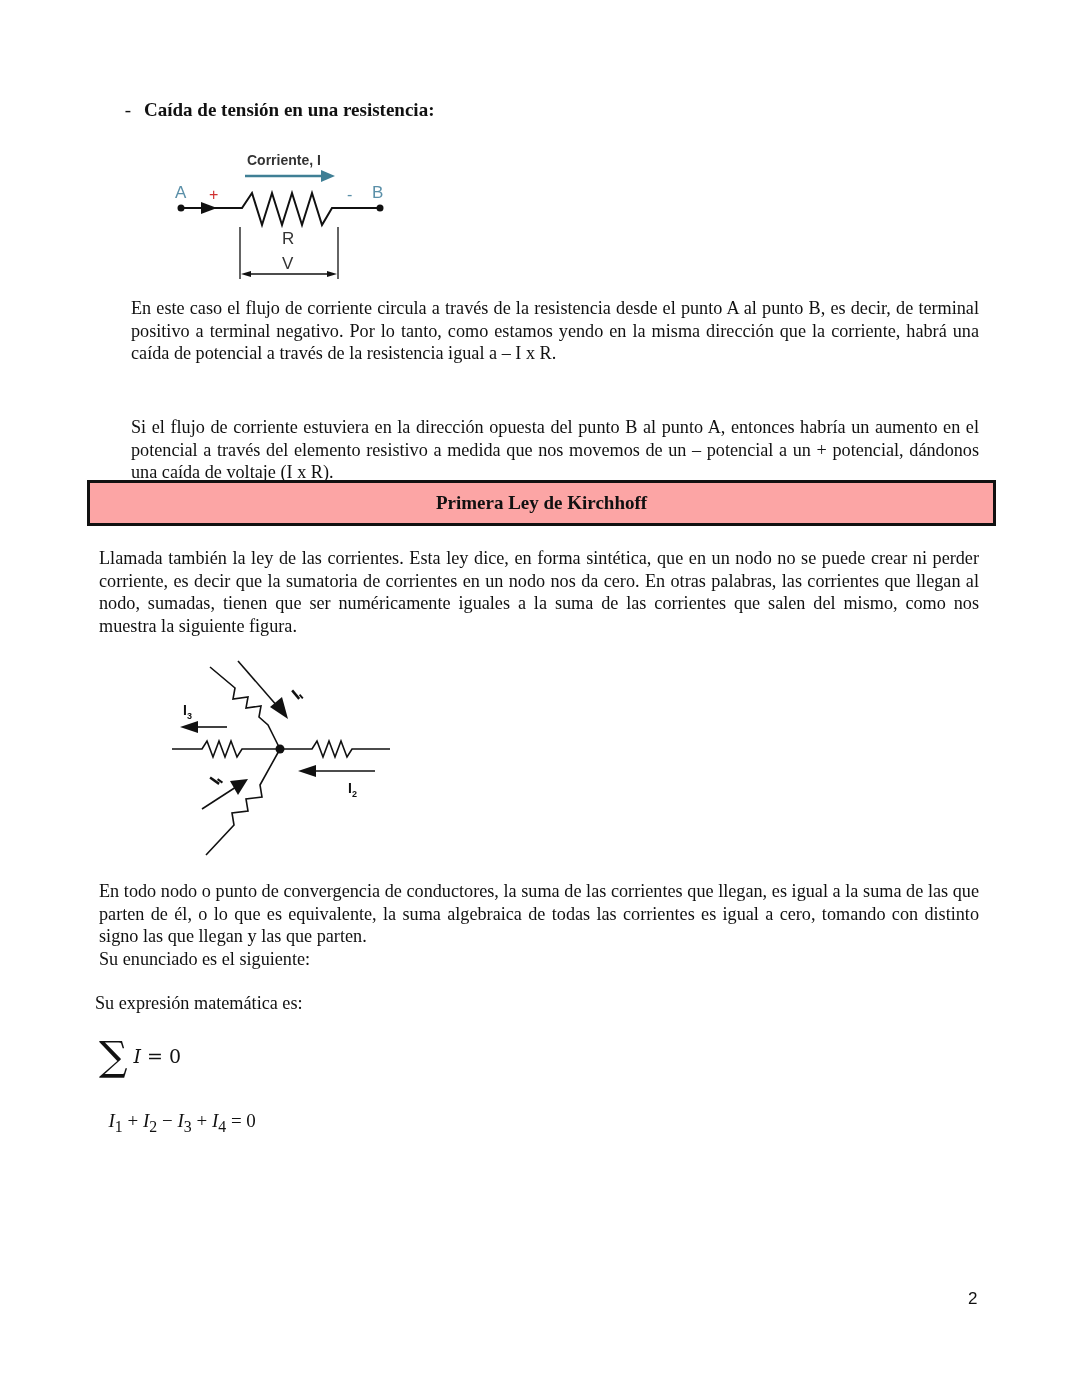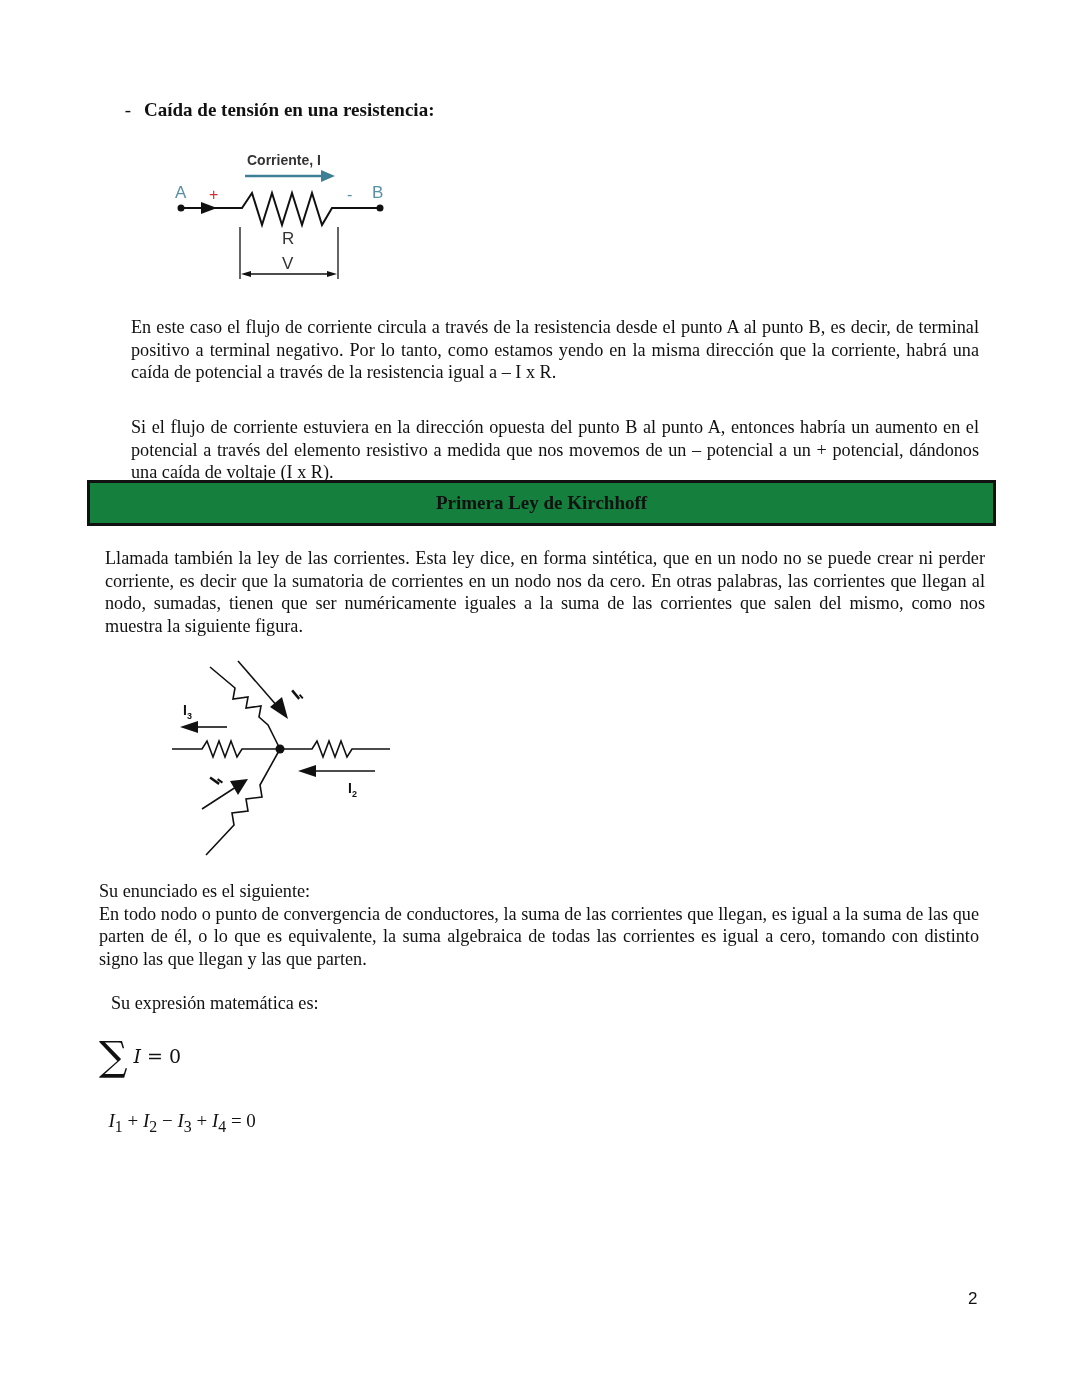--- a/index.html
+++ b/index.html
@@ -2,26 +2,26 @@
 <html><head>
 <meta charset="utf-8">
 <style>
   html, body { margin: 0; padding: 0; background: #ffffff; }
   body { width: 1080px; height: 1397px; position: relative; overflow: hidden;
          font-family: "Liberation Serif", serif; color: #111; }
   .abs { position: absolute; }
   .bullet-line { left: 112px; top: 99px; font-size: 19px; font-weight: bold; text-align: center; }
   .bullet-line .dash { display: inline-block; width: 32px; font-weight: normal; }
   .para { font-size: 18.2px; line-height: 22.5px; text-align: justify; }
-  .p1 { left: 131px; top: 316px; width: 848px; }
+  .p1 { left: 131px; top: 297px; width: 848px; }
   .p2 { left: 131px; top: 416px; width: 848px; }
-  .p3 { left: 105px; top: 547px; width: 880px; }
+  .p3 { left: 99px; top: 547px; width: 880px; }
   .p4 { left: 99px; top: 880px; width: 880px; }
-  .p5 { left: 111px; top: 992px; width: 880px; }
-  .section-box { left: 87px; top: 480px; width: 903px; height: 40px; background: #15803d;
+  .p5 { left: 95px; top: 992px; width: 880px; }
+  .section-box { left: 87px; top: 480px; width: 903px; height: 40px; background: #fca5a5;
                  border: 3px solid #111; box-sizing: content-box; display:flex; align-items:center; justify-content:center;
                  font-weight: bold; font-size: 19px; }
   .fig1 { left: 165px; top: 145px; width: 240px; height: 140px; }
   .fig2 { left: 160px; top: 655px; width: 250px; height: 205px; }
   .math { font-family: "DejaVu Serif", serif; font-size: 19px; font-style: normal; }
   .m1 { left: 99px; top: 1036px; display:flex; align-items:center; }
   .m1 .sigma { font-size: 40px; line-height: 40px; margin-right: 6px; }
   .m2 { left: 99px; top: 1088px; font-family: Liberation Serif, serif; }
   .it { font-style: italic; }
   .page-num { left: 968px; top: 1289px; font-family: "Liberation Sans", sans-serif; font-size: 17px; }
@@ -105,22 +105,22 @@
     <line x1="42" y1="154" x2="76" y2="132" stroke="#111" stroke-width="1.6"></line>
     <polygon points="88,124 70,126 78,140" fill="#111"></polygon>
   </g>
   <g transform="translate(55,126) rotate(-55)">
     <line x1="0" y1="-6" x2="0" y2="5" stroke="#111" stroke-width="2.5"></line>
     <line x1="3" y1="1" x2="3" y2="7" stroke="#111" stroke-width="2"></line>
   </g>
 </svg>
 
 <div class="abs para p4">
+  <div>En todo nodo o punto de convergencia de conductores, la suma de las corrientes que llegan, es igual a la suma de las que parten de él, o lo que es equivalente, la suma algebraica de todas las corrientes es igual a cero, tomando con distinto signo las que llegan y las que parten.</div>
   <div>Su enunciado es el siguiente:</div>
-  <div>En todo nodo o punto de convergencia de conductores, la suma de las corrientes que llegan, es igual a la suma de las que parten de él, o lo que es equivalente, la suma algebraica de todas las corrientes es igual a cero, tomando con distinto signo las que llegan y las que parten.</div>
 </div>
 
 <div class="abs para p5">Su expresión matemática es:</div>
 
 <div class="abs math m1">
   <span class="sigma">∑</span>
   <span class="it">I</span>
   <span style="white-space:pre"> = 0</span>
 </div>
 

